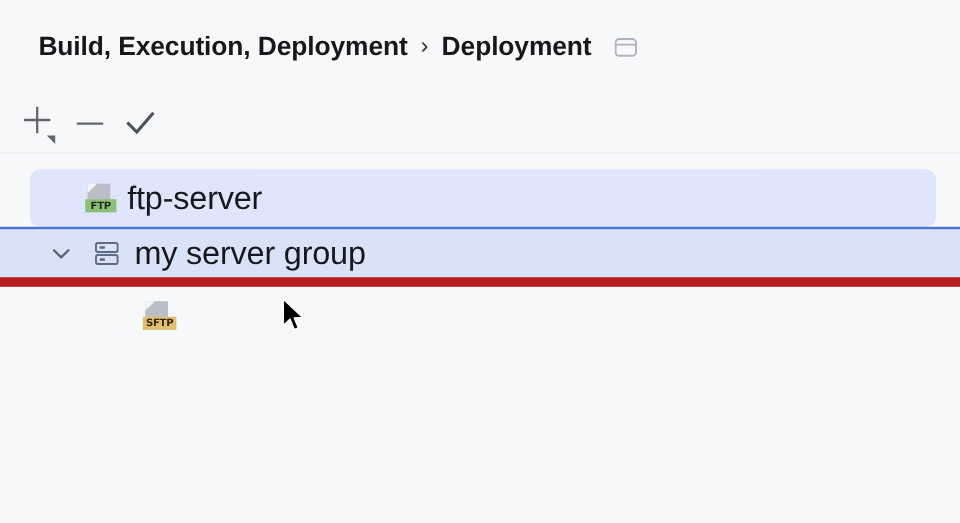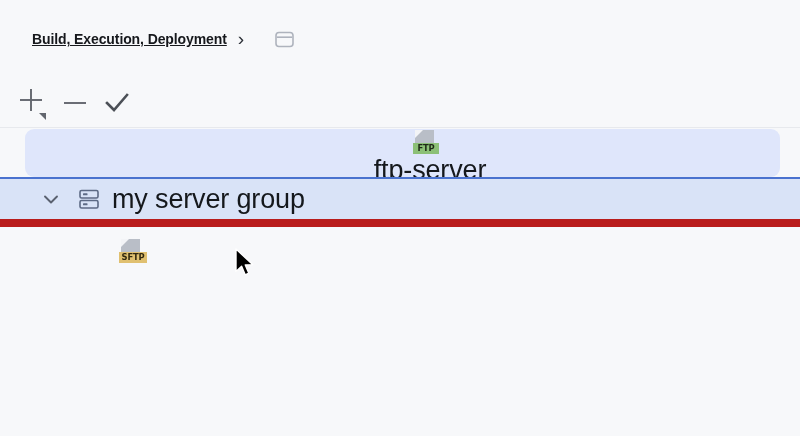--- a/index.html
+++ b/index.html
@@ -23,26 +23,25 @@
     left: 0; top: 0;
     width: 800px;
     height: 78px;
     display: flex;
     align-items: center;
     padding-left: 32px;
     box-sizing: border-box;
     background: #f7f8fa;
   }
   .crumb {
-    font-size: 14px;
+    font-size: 22px;
     font-weight: bold;
     color: #16181c;
     letter-spacing: -0.1px;
     white-space: nowrap;
-    text-decoration: underline;
   }
   .crumb-sep {
     font-size: 19px;
     color: #2b2f36;
     margin: 0 11px;
     font-weight: normal;
     line-height: 1;
     position: relative;
     top: -1px;
   }
@@ -105,26 +104,25 @@
   .row .row-label {
     font-size: 27px;
     color: #15181c;
     margin-left: 10px;
     letter-spacing: -0.15px;
     white-space: nowrap;
   }
 
   
   .row-ftp {
-    margin: 0 20px 0 25px;
+    margin: 12px 20px 0 25px;
     width: 755px;
     background: #dfe6fb;
     border-radius: 9px;
     padding-left: 45px;
-    flex-direction: column;
   }
 
   
   .row-local {
     padding-left: 70px;
   }
 
   
   .row-group {
     background: #d9e3f7;
@@ -193,20 +191,21 @@
     height: 30px;
     pointer-events: none;
   }
 </style>
 </head>
 <body>
 
 <div class="breadcrumb-bar">
   <span class="crumb">Build, Execution, Deployment</span>
   <span class="crumb-sep">›</span>
+  <span class="crumb">Deployment</span>
   <span class="crumb-icon">
     <svg width="19" height="17" viewBox="0 0 19 17">
       <rect x="1" y="1.5" width="17" height="14" rx="3" ry="3" fill="none" stroke="#aeb3bd" stroke-width="1.6"></rect>
       <line x1="1.8" y1="6.2" x2="17.2" y2="6.2" stroke="#aeb3bd" stroke-width="1.6"></line>
     </svg>
   </span>
 </div>
 
 <div class="toolbar">
 

